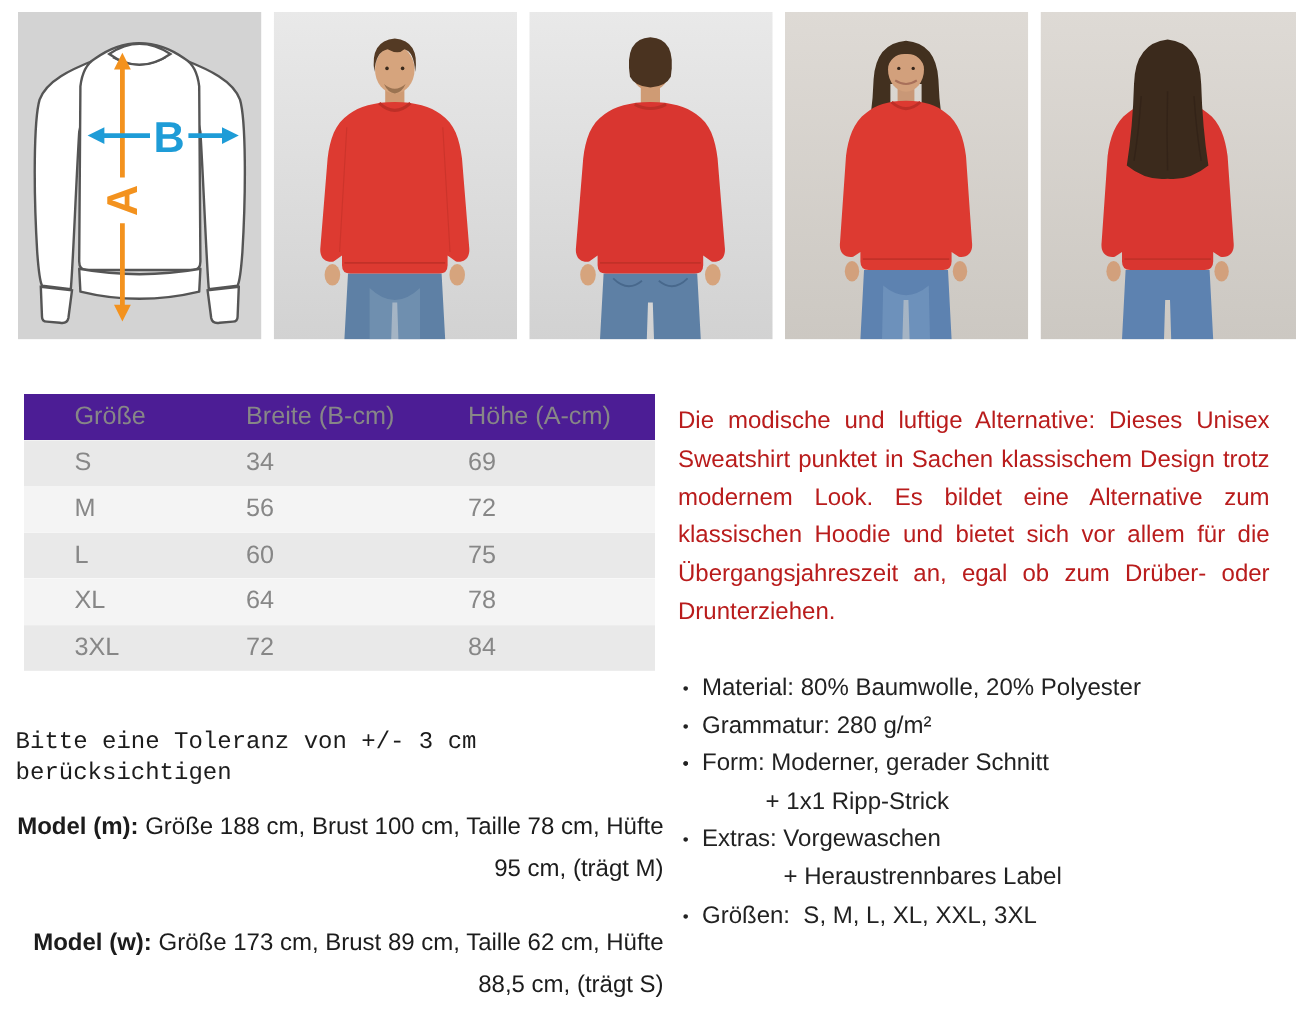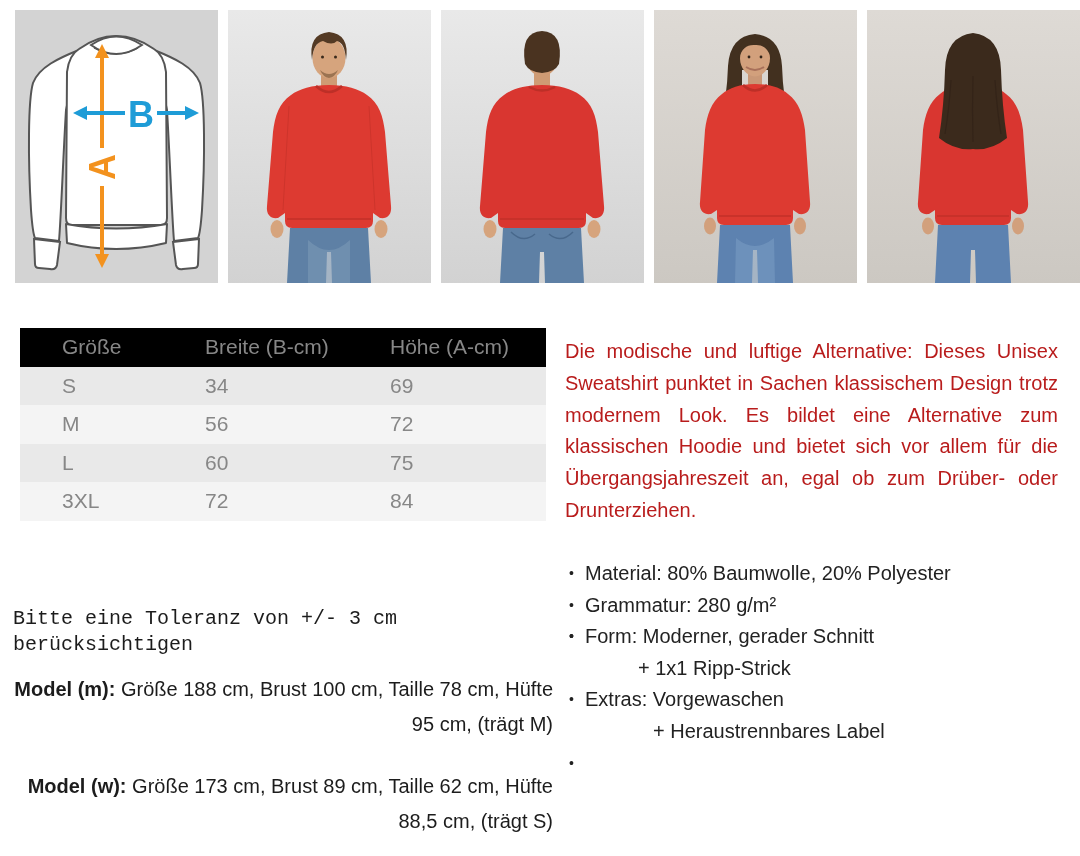--- a/index.html
+++ b/index.html
@@ -23,21 +23,21 @@
     font-size:21px; color:#878787;
   }
   .size-table col.c1 { width:185px; }
   .size-table col.c2 { width:185px; }
   .size-table col.c3 { width:156px; }
   .size-table th, .size-table td {
     font-weight:normal; text-align:left; height:38.5px; padding:0;
     white-space:nowrap; overflow:hidden;
   }
   .size-table th:first-child, .size-table td:first-child { padding-left:42px; }
-  .size-table thead tr { background:#000000; }
+  .size-table thead tr { background:#4c1d95; }
   .size-table tbody tr:nth-child(odd)  { background:#e9e9e9; }
   .size-table tbody tr:nth-child(even) { background:#f4f4f4; }
 
   
   .tolerance {
     position:absolute; top:606px; left:13px; width:540px;
     font-size:20px; line-height:26px; color:#1c1c1c;font-family:Liberation Mono, monospace;
   }
   .model-block { position:absolute; left:13px; width:540px; font-size:20px; line-height:35px; color:#1c1c1c;text-align:right; }
   .model-block strong { font-weight:bold; }
@@ -237,20 +237,25 @@
       <td>M</td>
       <td>56</td>
       <td>72</td>
     </tr>
     <tr>
       <td>L</td>
       <td>60</td>
       <td>75</td>
     </tr>
     <tr>
+      <td>XL</td>
+      <td>64</td>
+      <td>78</td>
+    </tr>
+    <tr>
       <td>3XL</td>
       <td>72</td>
       <td>84</td>
     </tr>
   </tbody>
 </table>
 
 <p class="tolerance">Bitte eine Toleranz von +/- 3 cm berücksichtigen</p>
 
 <p class="model-block model-m"><strong>Model (m):</strong><span> Größe 188 cm, Brust 100 cm, Taille 78 cm, Hüfte 95 cm, (trägt M)</span></p>
@@ -260,14 +265,14 @@
 <p class="description">Die modische und luftige Alternative: Dieses Unisex Sweatshirt punktet in Sachen klassischem Design trotz modernem Look. Es bildet eine Alternative zum klassischen Hoodie und bietet sich vor allem für die Übergangsjahreszeit an, egal ob zum Drüber- oder Drunterziehen.</p>
 
 <ul class="features">
   <li class="feature"><span class="dot">•</span><span class="txt">Material: 80% Baumwolle, 20% Polyester</span></li>
   <li class="feature"><span class="dot">•</span><span class="txt">Grammatur: 280 g/m²</span></li>
   <li class="feature"><span class="dot">•</span></li>
   <li class="feature"><span class="dot">•</span><span class="txt">Form: Moderner, gerader Schnitt</span></li>
   <li class="feature cont1"><span class="txt">+ 1x1 Ripp-Strick</span></li>
   <li class="feature"><span class="dot">•</span><span class="txt">Extras: Vorgewaschen</span></li>
   <li class="feature cont2"><span class="txt">+ Heraustrennbares Label</span></li>
-  <li class="feature"><span class="dot">•</span></li>
+  <li class="feature"><span class="dot">•</span><span class="txt">Größen:  S, M, L, XL, XXL, 3XL</span></li>
 </ul>
 
 </body></html>

